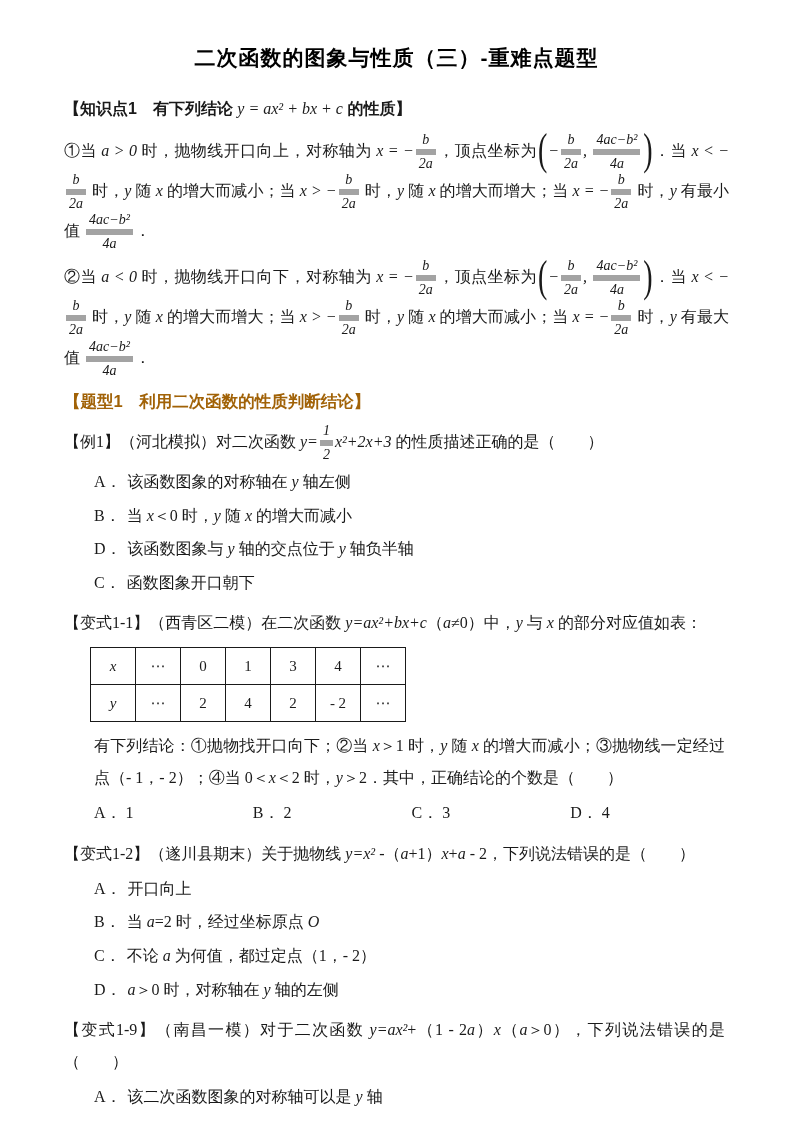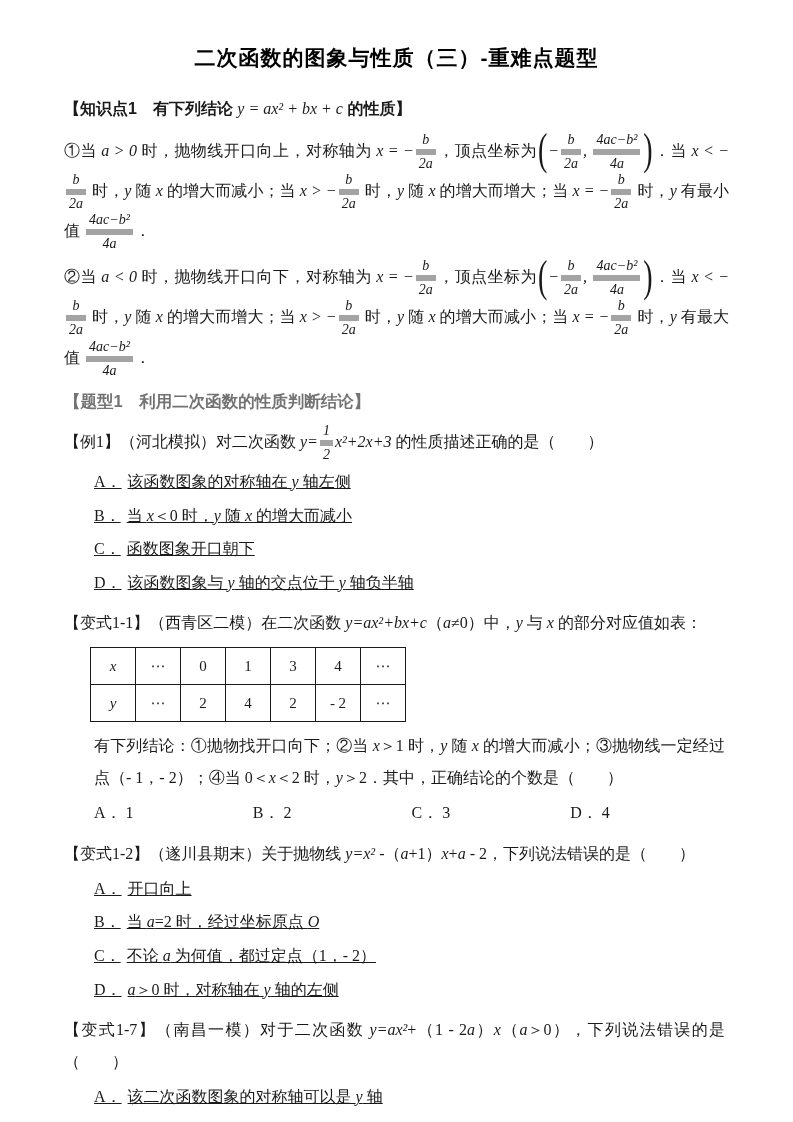--- a/index.html
+++ b/index.html
@@ -16,21 +16,21 @@
   }
   .kp-head{font-size:16px;margin:0 0 10px 0;line-height:1.6;}
   .kp-head .cn{font-family:"Liberation Sans","DejaVu Sans",sans-serif;font-weight:bold;}
   .kp-head .math{font-weight:normal;}
   .kp-para{line-height:2.05;text-align:justify;margin:0 0 6px 0;}
   .topic-head{
     font-family:"Liberation Sans","DejaVu Sans",sans-serif;
     font-weight:bold;font-size:16.5px;margin:12px 0 10px 0;
   }
   .stem{line-height:2.0;margin:8px 4px 2px 0;text-align:justify;}
-  .opt{margin-left:30px;line-height:2.1;text-decoration:underline;}
+  .opt{margin-left:30px;line-height:2.1;}
   .opt-label{margin-right:6px;}
   .math{font-family:"Liberation Serif","DejaVu Serif",serif;font-style:italic;}
   .frac{
     display:inline-block;text-align:center;vertical-align:middle;
     font-family:"Liberation Serif","DejaVu Serif",serif;font-style:italic;
     font-size:14px;line-height:1.15;margin:0 2px;
   }
   .frac .num{display:block;padding:0 3px 1px 3px;}
   .frac .den{display:block;border-top:6px solid #a3a3a3;padding:1px 3px 0 3px;}
   .bigp{
@@ -54,35 +54,35 @@
 <div class="page">
 
   <h1 class="title">二次函数的图象与性质（三）-重难点题型</h1>
 
   <p class="kp-head"><span class="cn">【知识点1　有下列结论 </span><span class="math">y = ax² + bx + c</span><span class="cn"> 的性质】</span></p>
 
   <p class="kp-para"><span class="cn">①当 </span><span class="math">a &gt; 0</span><span class="cn"> 时，抛物线开口向上，对称轴为 </span><span class="math">x = −</span><span class="frac"><span class="num">b</span><span class="den">2a</span></span><span class="cn">，顶点坐标为</span><span class="bigp">(</span><span class="math">−</span><span class="frac"><span class="num">b</span><span class="den">2a</span></span><span class="math">, </span><span class="frac"><span class="num">4ac−b²</span><span class="den">4a</span></span><span class="bigp">)</span><span class="cn">．当 </span><span class="math">x &lt; −</span><span class="frac"><span class="num">b</span><span class="den">2a</span></span><span class="cn"> 时，</span><span class="math">y</span><span class="cn"> 随 </span><span class="math">x</span><span class="cn"> 的增大而减小；当 </span><span class="math">x &gt; −</span><span class="frac"><span class="num">b</span><span class="den">2a</span></span><span class="cn"> 时，</span><span class="math">y</span><span class="cn"> 随 </span><span class="math">x</span><span class="cn"> 的增大而增大；当 </span><span class="math">x = −</span><span class="frac"><span class="num">b</span><span class="den">2a</span></span><span class="cn"> 时，</span><span class="math">y</span><span class="cn"> 有最小值 </span><span class="frac"><span class="num">4ac−b²</span><span class="den">4a</span></span><span class="cn">．</span></p>
 
   <p class="kp-para"><span class="cn">②当 </span><span class="math">a &lt; 0</span><span class="cn"> 时，抛物线开口向下，对称轴为 </span><span class="math">x = −</span><span class="frac"><span class="num">b</span><span class="den">2a</span></span><span class="cn">，顶点坐标为</span><span class="bigp">(</span><span class="math">−</span><span class="frac"><span class="num">b</span><span class="den">2a</span></span><span class="math">, </span><span class="frac"><span class="num">4ac−b²</span><span class="den">4a</span></span><span class="bigp">)</span><span class="cn">．当 </span><span class="math">x &lt; −</span><span class="frac"><span class="num">b</span><span class="den">2a</span></span><span class="cn"> 时，</span><span class="math">y</span><span class="cn"> 随 </span><span class="math">x</span><span class="cn"> 的增大而增大；当 </span><span class="math">x &gt; −</span><span class="frac"><span class="num">b</span><span class="den">2a</span></span><span class="cn"> 时，</span><span class="math">y</span><span class="cn"> 随 </span><span class="math">x</span><span class="cn"> 的增大而减小；当 </span><span class="math">x = −</span><span class="frac"><span class="num">b</span><span class="den">2a</span></span><span class="cn"> 时，</span><span class="math">y</span><span class="cn"> 有最大值 </span><span class="frac"><span class="num">4ac−b²</span><span class="den">4a</span></span><span class="cn">．</span></p>
 
-  <p class="topic-head" style="color: #737373;">【题型1　利用二次函数的性质判断结论】</p>
+  <p class="topic-head" style="color: #a16207;">【题型1　利用二次函数的性质判断结论】</p>
 
   <p class="stem"><span class="cn">【例1】（河北模拟）对二次函数 </span><span class="math">y=</span><span class="frac"><span class="num">1</span><span class="den">2</span></span><span class="math">x²+2x+3</span><span class="cn"> 的性质描述正确的是（　　）</span></p>
 
   <div class="opt">
     <span class="opt-label">A．</span><span class="opt-text"><span class="cn">该函数图象的对称轴在 </span><span class="math">y</span><span class="cn"> 轴左侧</span></span>
   </div>
   <div class="opt">
     <span class="opt-label">B．</span><span class="opt-text"><span class="cn">当 </span><span class="math">x</span><span class="cn">＜0 时，</span><span class="math">y</span><span class="cn"> 随 </span><span class="math">x</span><span class="cn"> 的增大而减小</span></span>
   </div>
   <div class="opt">
-    <span class="opt-label">C．</span><span class="opt-text"><span class="cn">函数图象开口朝下</span></span>
+    <span class="opt-label">D．</span><span class="opt-text"><span class="cn">该函数图象与 </span><span class="math">y</span><span class="cn"> 轴的交点位于 </span><span class="math">y</span><span class="cn"> 轴负半轴</span></span>
   </div>
   <div class="opt">
-    <span class="opt-label">D．</span><span class="opt-text"><span class="cn">该函数图象与 </span><span class="math">y</span><span class="cn"> 轴的交点位于 </span><span class="math">y</span><span class="cn"> 轴负半轴</span></span>
+    <span class="opt-label">C．</span><span class="opt-text"><span class="cn">函数图象开口朝下</span></span>
   </div>
 
   <p class="stem"><span class="cn">【变式1-1】（西青区二模）在二次函数 </span><span class="math">y=ax²+bx+c</span><span class="cn">（</span><span class="math">a</span><span class="cn">≠0）中，</span><span class="math">y</span><span class="cn"> 与 </span><span class="math">x</span><span class="cn"> 的部分对应值如表：</span></p>
 
   <table class="vals">
     <tbody>
         <tr>
       <td class="math">x</td>
       <td>⋯</td>
       <td>0</td>
@@ -120,19 +120,19 @@
   <div class="opt">
     <span class="opt-label">B．</span><span class="opt-text"><span class="cn">当 </span><span class="math">a</span><span class="cn">=2 时，经过坐标原点 </span><span class="math">O</span></span>
   </div>
   <div class="opt">
     <span class="opt-label">C．</span><span class="opt-text"><span class="cn">不论 </span><span class="math">a</span><span class="cn"> 为何值，都过定点（1，- 2）</span></span>
   </div>
   <div class="opt">
     <span class="opt-label">D．</span><span class="opt-text"><span class="math">a</span><span class="cn">＞0 时，对称轴在 </span><span class="math">y</span><span class="cn"> 轴的左侧</span></span>
   </div>
 
-  <p class="stem"><span class="cn">【变式1-7】（南昌一模）对于二次函数 </span><span class="math">y=ax²</span><span class="cn">+（1 - 2</span><span class="math">a</span><span class="cn">）</span><span class="math">x</span><span class="cn">（</span><span class="math">a</span><span class="cn">＞0），下列说法错误的是（　　）</span></p>
+  <p class="stem"><span class="cn">【变式1-9】（南昌一模）对于二次函数 </span><span class="math">y=ax²</span><span class="cn">+（1 - 2</span><span class="math">a</span><span class="cn">）</span><span class="math">x</span><span class="cn">（</span><span class="math">a</span><span class="cn">＞0），下列说法错误的是（　　）</span></p>
 
   <div class="opt">
     <span class="opt-label">A．</span><span class="opt-text"><span class="cn">该二次函数图象的对称轴可以是 </span><span class="math">y</span><span class="cn"> 轴</span></span>
   </div>
 
 </div>
 
 </body></html>

